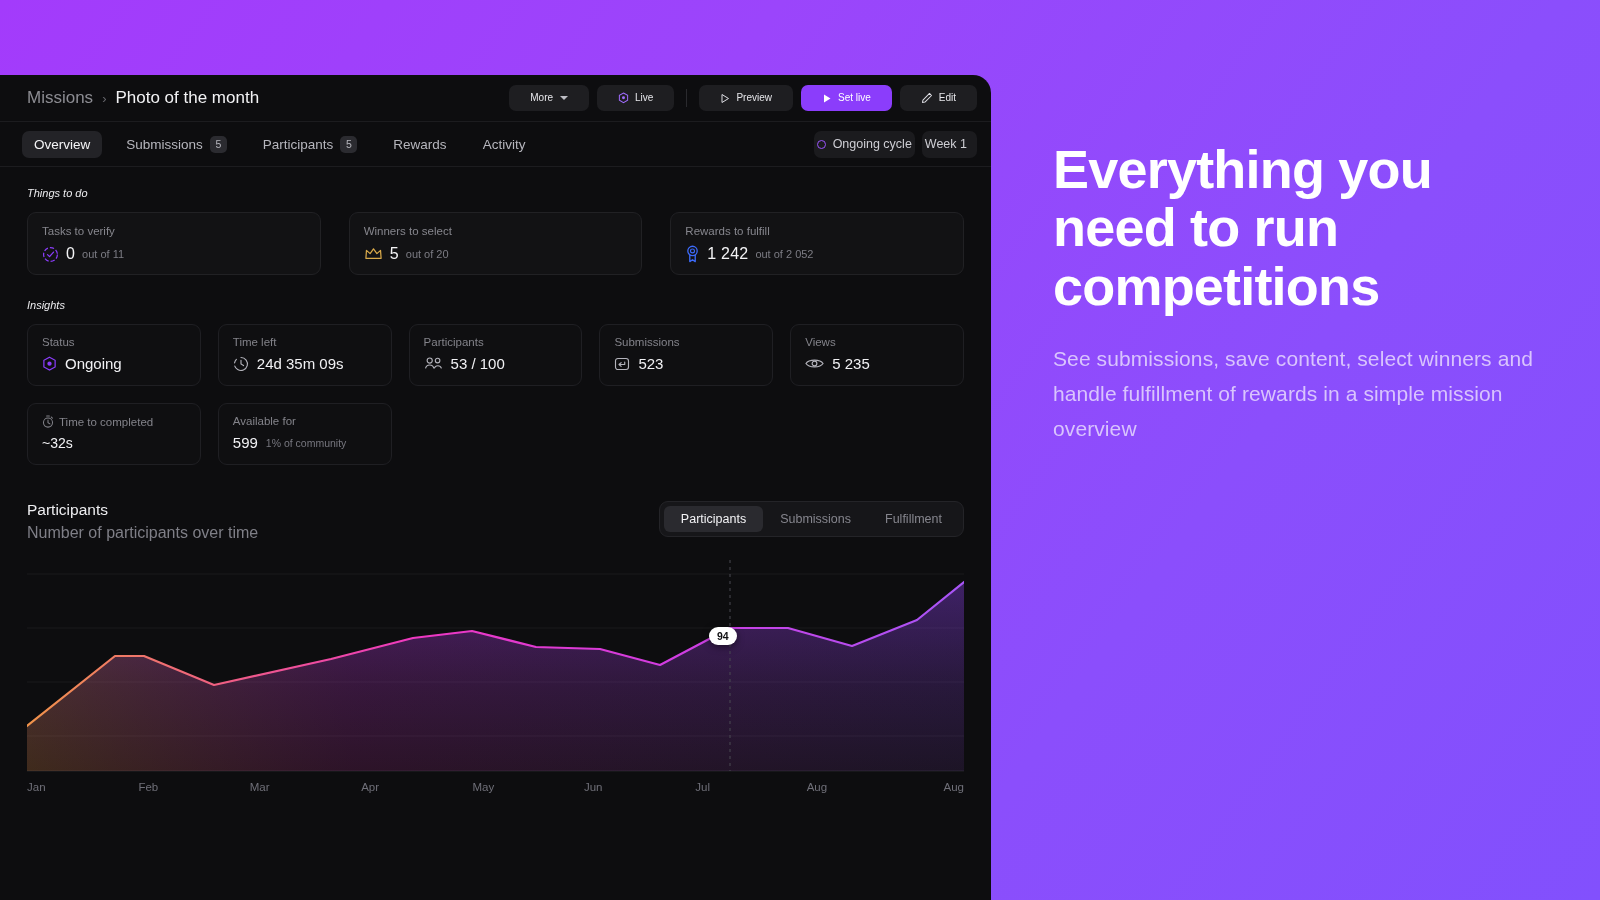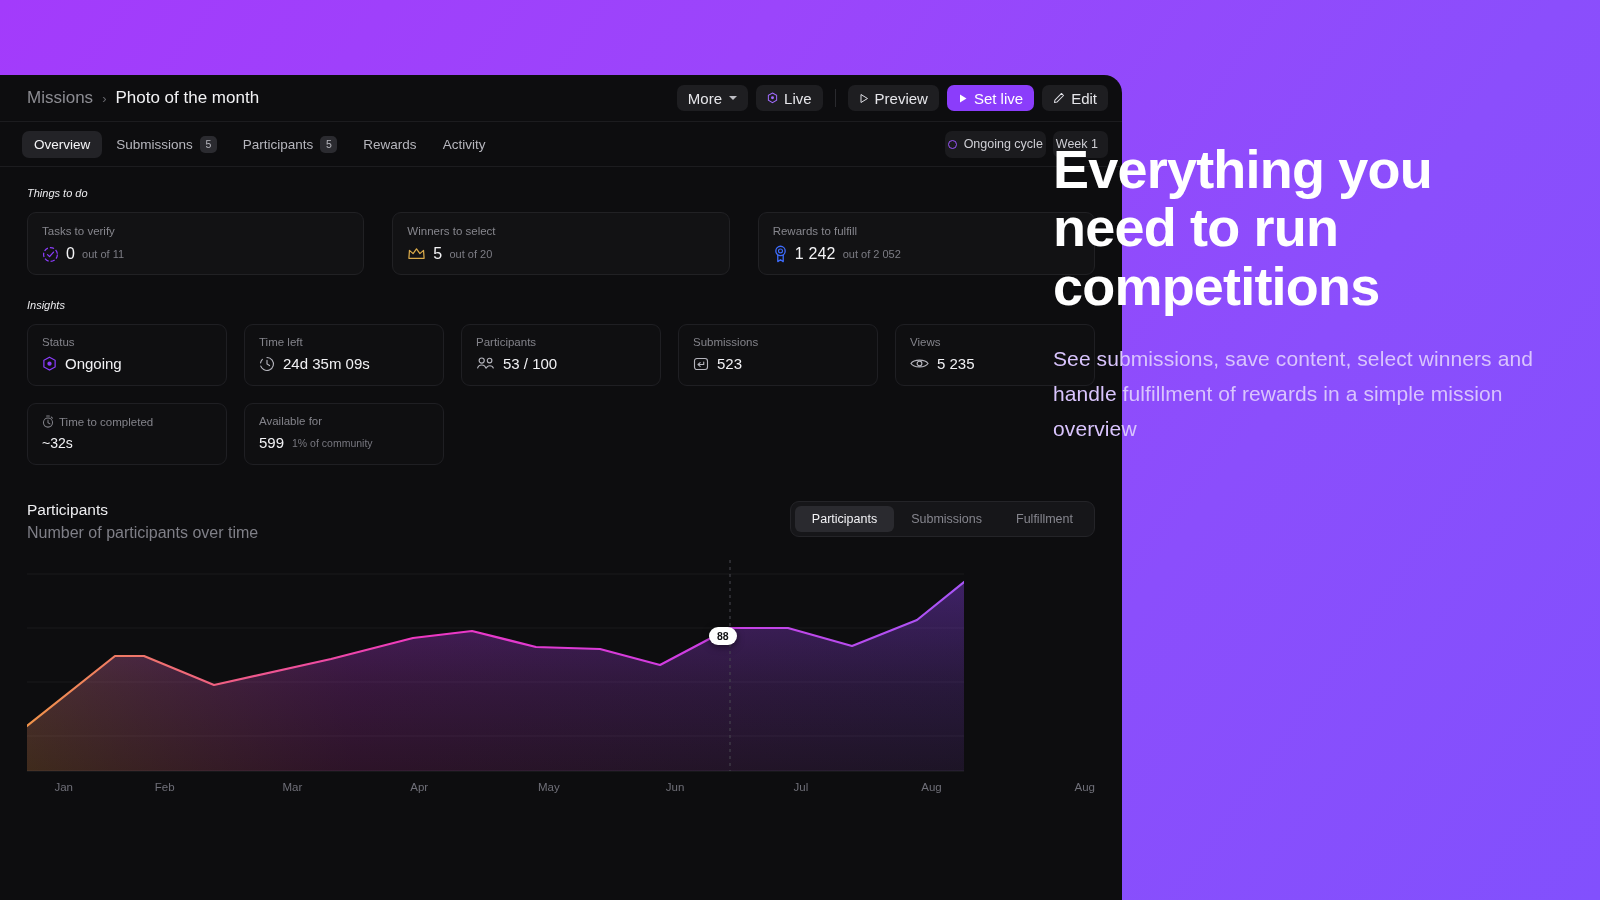--- a/index.html
+++ b/index.html
@@ -9,62 +9,62 @@
   }
   body {
     background: linear-gradient(125deg, #a33bfb 0%, #9b45fb 35%, #8b4efc 70%, #8250fd 100%);
     position: relative;
   }
 
   
   #app-panel {
     position: absolute;
     left: 0; top: 75px;
-    width: 1122px; height: 825px;
+    width: 991px; height: 825px;
     background: #0d0d0f;
     border-top-right-radius: 18px;
     overflow: hidden;
   }
 
   
   #app-header {
     height: 47px;
     display: flex; align-items: center;
     padding: 0 14px 0 27px;
     border-bottom: 1px solid #1c1c1f;
   }
   .breadcrumb { display: flex; align-items: center; gap: 9px; font-size: 17px; }
   .bc-root { color: #8c8c92; }
   .bc-sep { color: #67676d; font-size: 13px; }
   .bc-current { color: #f2f2f4; }
 
   .header-actions { margin-left: auto; display: flex; align-items: center; gap: 8px; }
   .btn {
     display: inline-flex; align-items: center; gap: 6px;
-    height: 26px; padding: 0 11px;
+    height: 26px; padding: 0 21px;
     border-radius: 7px; background: #1e1e21;
-    color: #e6e6ea; font-size: 15px; line-height: 1;
+    color: #e6e6ea; font-size: 10px; line-height: 1;
     border: none; cursor: pointer; white-space: nowrap;
   }
   .btn.accent { background: #8b3dfb; color: #fff; }
   .btn .caret {
     width: 0; height: 0; margin-left: 1px;
     border-left: 4px solid transparent; border-right: 4px solid transparent;
     border-top: 4.5px solid #bdbdc4;
   }
   .hdr-divider { width: 1px; height: 18px; background: #2a2a2e; margin: 0 4px; }
   .ico { display: inline-flex; align-items: center; justify-content: center; }
 
   
   #tabs-row {
     height: 45px; display: flex; align-items: center;
     padding: 0 14px 0 22px;
     border-bottom: 1px solid #1c1c1f;
   }
-  .tabs { display: flex; align-items: center; gap: 2px; }
+  .tabs { display: flex; align-items: center; gap: 12px; }
   .tab {
     display: inline-flex; align-items: center; gap: 7px;
     height: 27px; padding: 0 12px; border-radius: 7px;
     font-size: 13.5px; color: #b6b6bd; cursor: pointer;
   }
   .tab.active { background: #232327; color: #f4f4f6; }
   .tab-badge {
     display: inline-flex; align-items: center; justify-content: center;
     min-width: 17px; height: 17px; padding: 0 4px;
     border-radius: 5px; background: #2b2b30;
@@ -128,21 +128,21 @@
   }
   .seg-item.active { background: #2a2a2f; color: #f3f3f6; }
 
   #chart-area { margin-top: 18px; position: relative; height: 240px; }
   #chart-svg { display: block; width: 937px; height: 212px; }
   .x-axis {
     display: flex; justify-content: space-between;
     margin-top: 9px; font-size: 11.5px; color: #6f6f78;
   }
   .x-axis span { width: 46px; }
-  .x-axis span:first-child { text-align: right; }
+  .x-axis span:first-child { text-align: left; }
   .x-axis span:last-child { text-align: right; }
 
   #tooltip {
     position: absolute; left: 682px; top: 67px;
     background: #fff; color: #101012;
     font-size: 10.5px; font-weight: bold;
     border-radius: 10px; padding: 3px 8px;
     box-shadow: 0 2px 7px rgba(0,0,0,.5);
   }
 
@@ -439,21 +439,21 @@
           </g>
 
           <path d="M0,166 L88,96 L117,96 L187,125 L304,99 L386,78 L445,71 L509,87 L573,89 L633,105 L703,68 L761,68 L825,86 L890,60 L937,22 L937,211 L0,211 Z" fill="url(#areaGrad)"></path>
           <path d="M0,166 L88,96 L117,96 L187,125 L304,99 L386,78 L445,71 L509,87 L573,89 L633,105 L703,68 L761,68 L825,86 L890,60 L937,22 L937,211 L0,211 Z" fill="url(#areaGradWarm)"></path>
 
           <path d="M0,166 L88,96 L117,96 L187,125 L304,99 L386,78 L445,71 L509,87 L573,89 L633,105 L703,68 L761,68 L825,86 L890,60 L937,22" fill="none" stroke="url(#lineGrad)" stroke-width="2.2" stroke-linejoin="round" stroke-linecap="round"></path>
 
           <line x1="703" y1="0" x2="703" y2="211" stroke="#4b4b52" stroke-width="1" stroke-dasharray="3 4"></line>
         </svg>
 
-        <div id="tooltip">88</div>
+        <div id="tooltip">94</div>
 
         <div class="x-axis">
           <span>Jan</span>
           <span>Feb</span>
           <span>Mar</span>
           <span>Apr</span>
           <span>May</span>
           <span>Jun</span>
           <span>Jul</span>
           <span>Aug</span>

